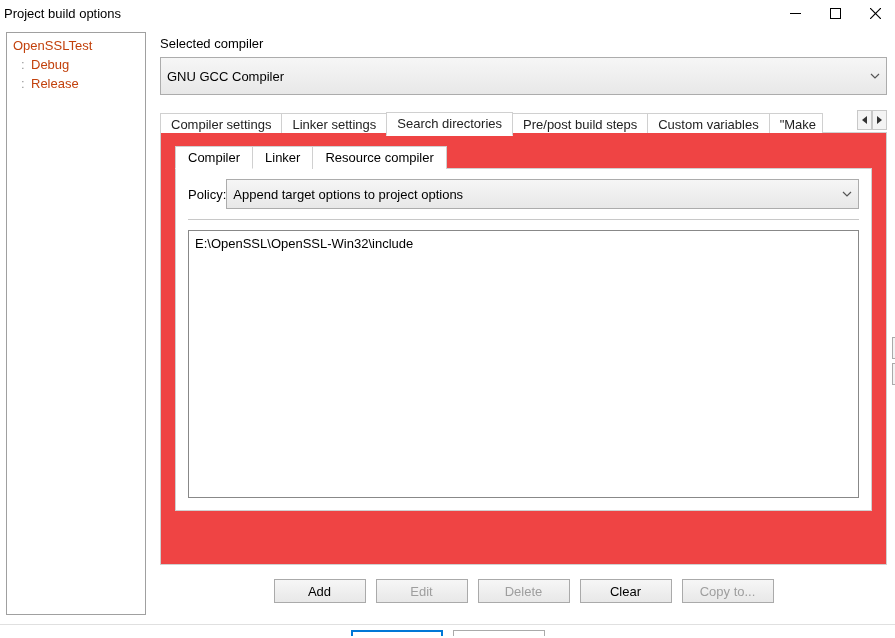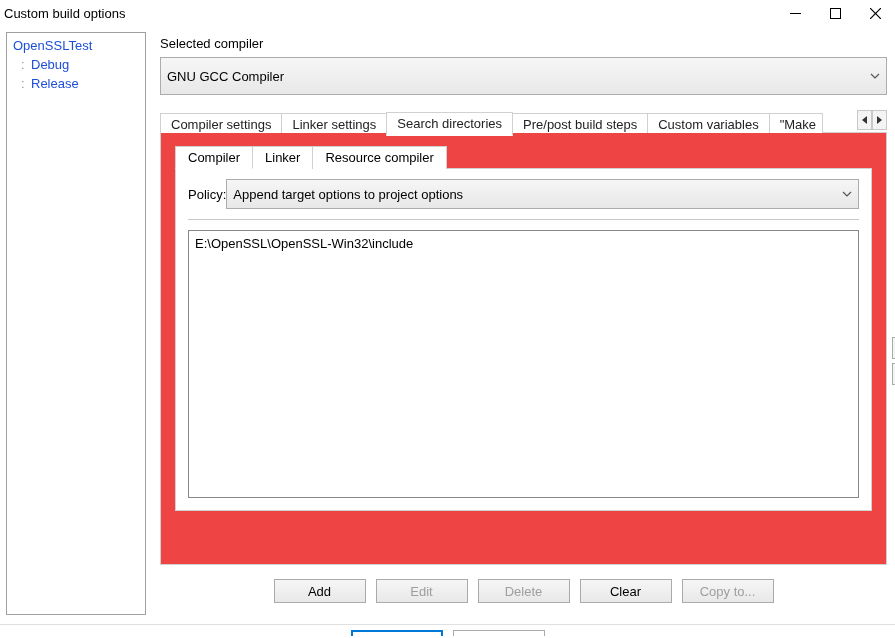--- a/index.html
+++ b/index.html
@@ -6,21 +6,21 @@
     body { background: #fff; width: 895px; height: 638px; overflow: hidden; position: relative; }
     
     .titlebar { display: flex; align-items: center; height: 26px; padding-left: 2px; }
     .titlebar-title { flex: 1; color: #000; padding-left: 2px; }
     .win-btn { width: 40px; height: 26px; display: flex; align-items: center; justify-content: center; cursor: default; }
     .win-btn svg { width: 11px; height: 11px; }
     
     .body-area { display: flex; height: 595px; }
     
     .tree-panel { width: 140px; border: 1px solid #a0a0a0; margin: 6px 0 6px 6px; background: #fff; padding: 3px 4px; }
-    .tree-item { padding: 1px 2px; color: #1d4ed8; cursor: default; line-height: 17px; }
+    .tree-item { padding: 1px 2px; color: #c2410c; cursor: default; line-height: 17px; }
     .tree-child { padding-left: 20px; position: relative; }
     .tree-child::before { content: ":"; position: absolute; left: 10px; color: #999; letter-spacing: 1px; }
     
     .main-panel { flex: 1; padding: 6px 8px 6px 14px; display: flex; flex-direction: column; }
     
     .compiler-label { color: #000; margin-bottom: 6px; margin-top: 4px; }
     .compiler-select { display: flex; align-items: center; height: 26px; border: 1px solid #acacac; background: linear-gradient(#f6f6f6,#e8e8e8); padding: 18px 6px; cursor: default; margin-bottom: 14px; }
     .compiler-select-text { flex: 1; }
     .chev { width: 10px; height: 10px; }
     
@@ -59,21 +59,21 @@
     .bottom-bar { position: absolute; bottom: 0; left: 0; right: 0; height: 14px; border-top: 1px solid #e0e0e0; display: flex; justify-content: center; padding-top: 5px; }
     .bottom-btn-hint { width: 92px; height: 6px; border: 2px solid #0078d7; border-bottom: none; border-left: 2px solid #0078d7; border-right: 2px solid #0078d7; margin-right: 10px; }
     .bottom-btn-hint2 { width: 92px; height: 6px; border: 1px solid #aaa; border-bottom: none; }
     
     .tab-page-wrapper { position: relative; }
   </style>
 </head>
 <body>
 
 <div class="titlebar">
-  <div class="titlebar-title">Custom build options</div>
+  <div class="titlebar-title">Project build options</div>
   <div class="win-btn">
     <svg viewBox="0 0 11 11">
         <line x1="0" y1="5.5" x2="11" y2="5.5" stroke="#000" stroke-width="1"></line>
       </svg>
   </div>
   <div class="win-btn">
     <svg viewBox="0 0 11 11">
         <rect x="0.5" y="0.5" width="10" height="10" fill="none" stroke="#000" stroke-width="1"></rect>
       </svg>
   </div>

